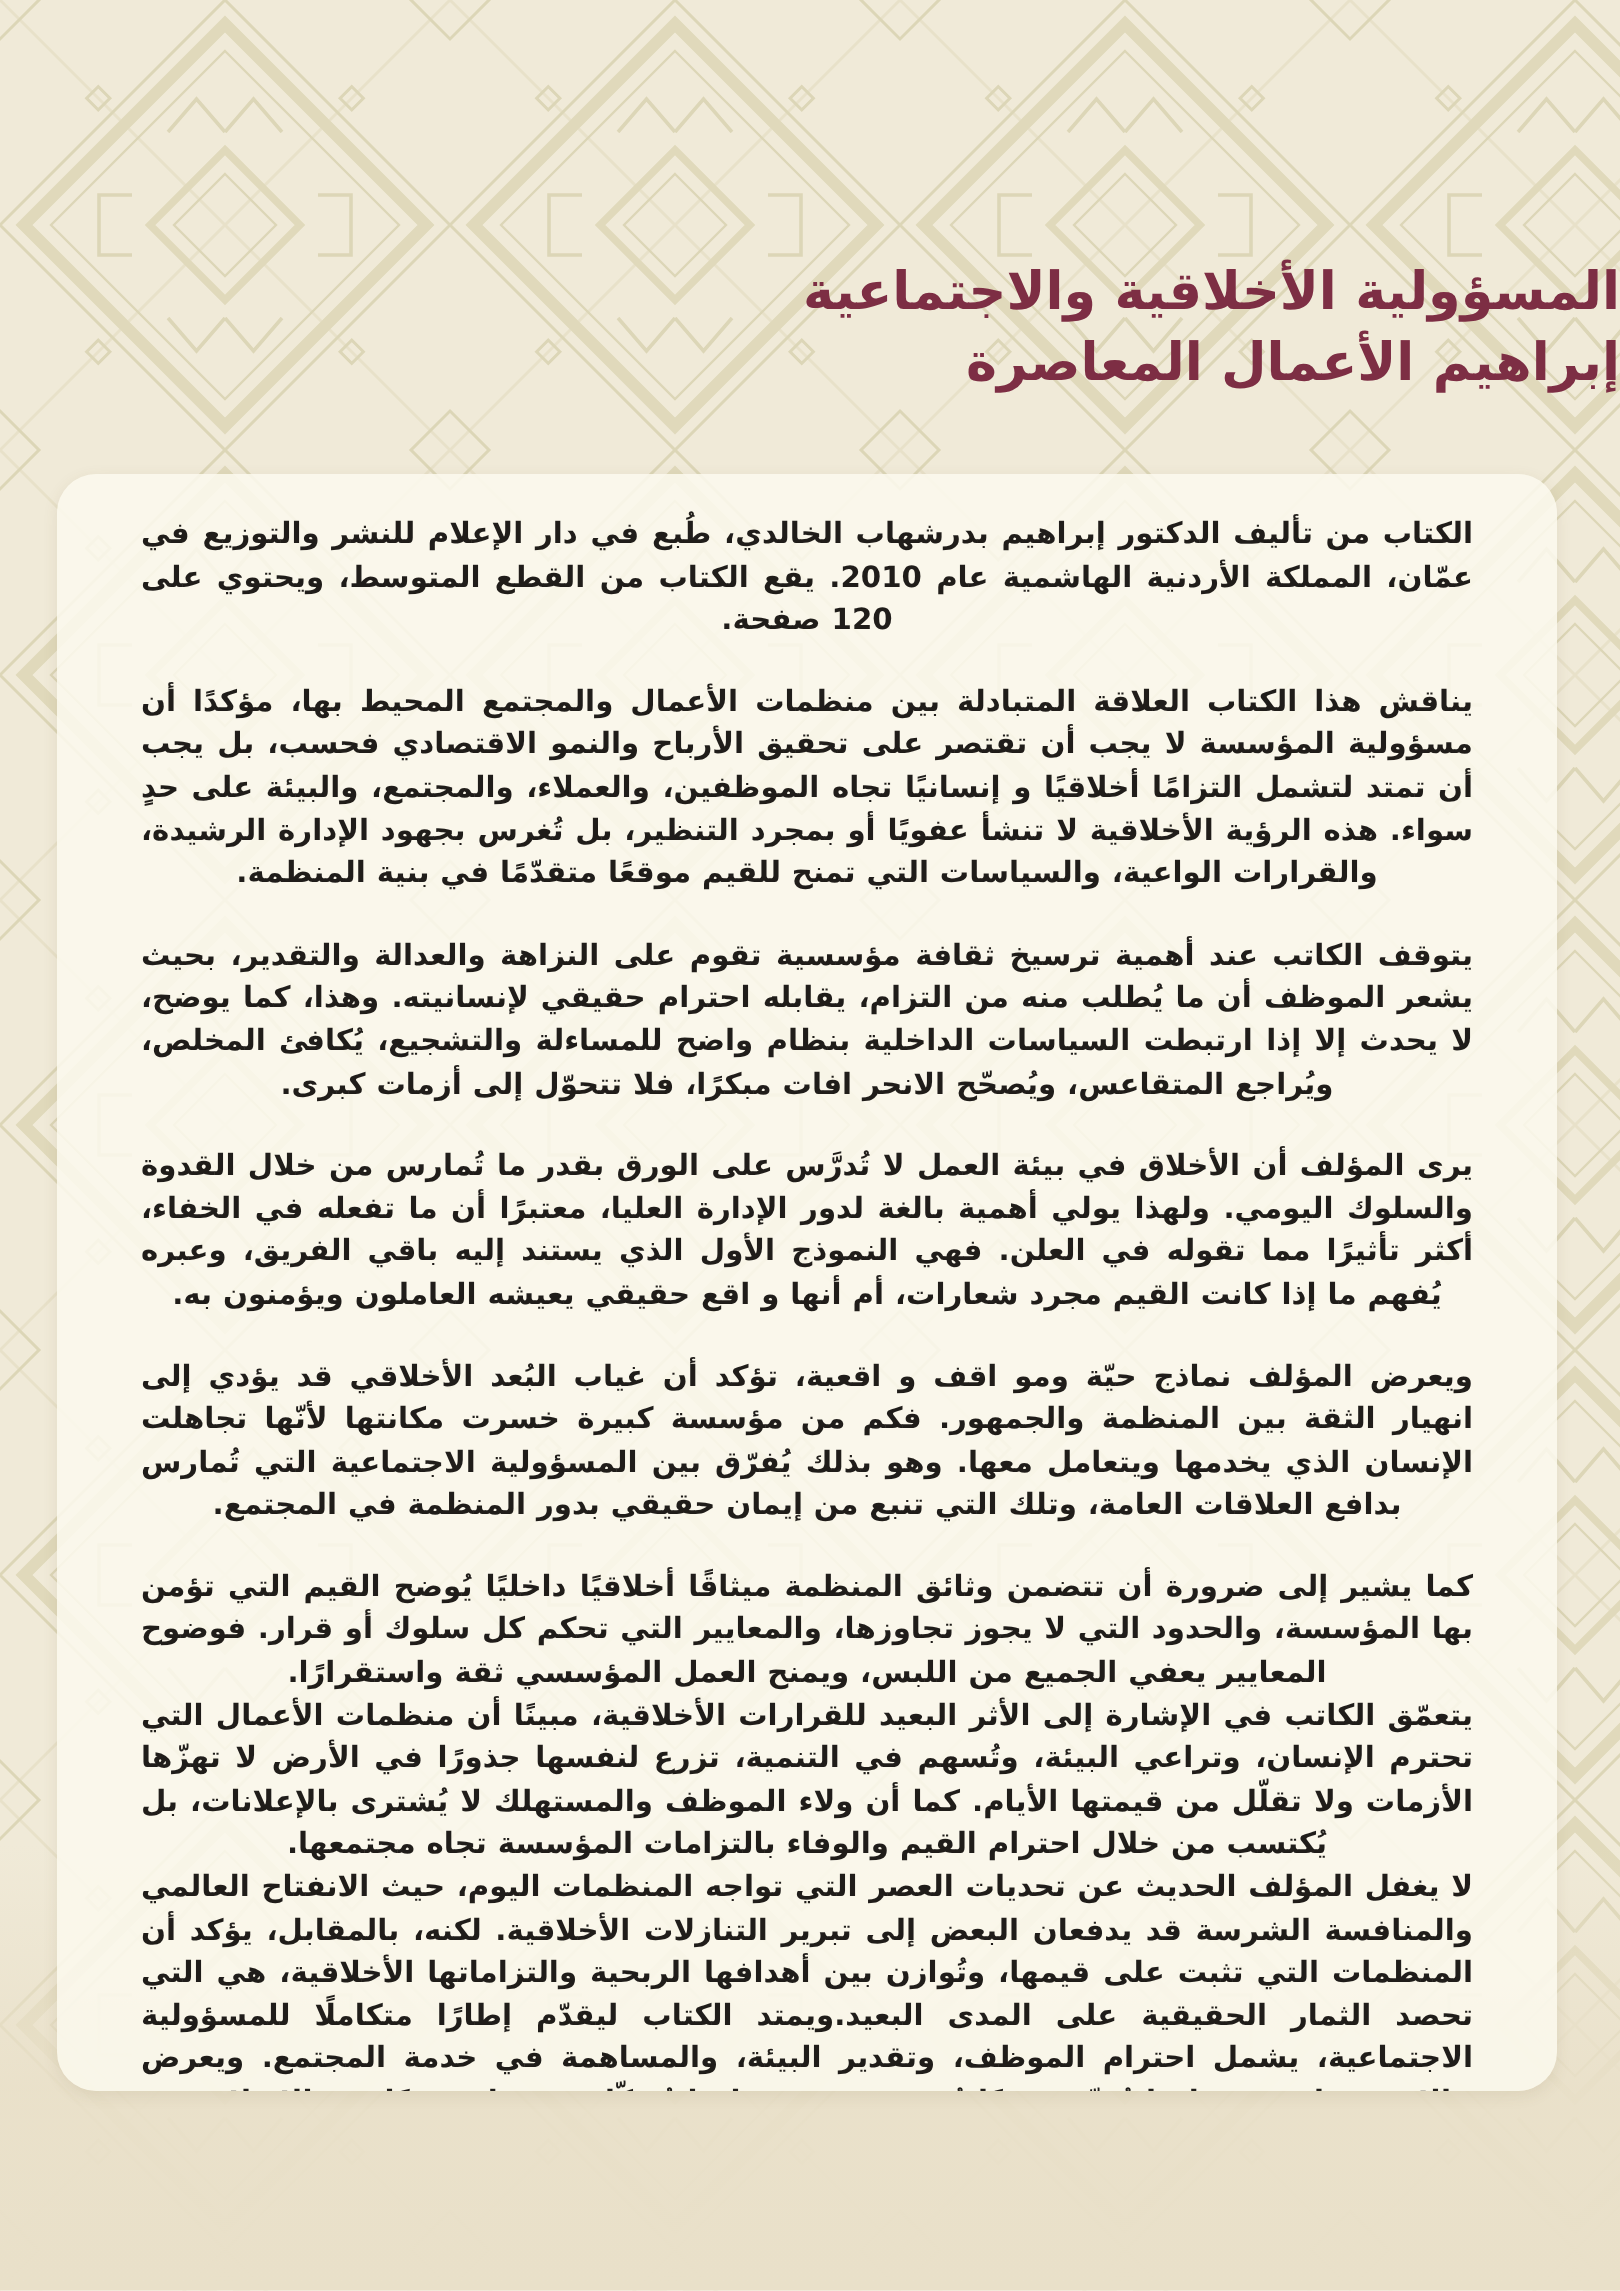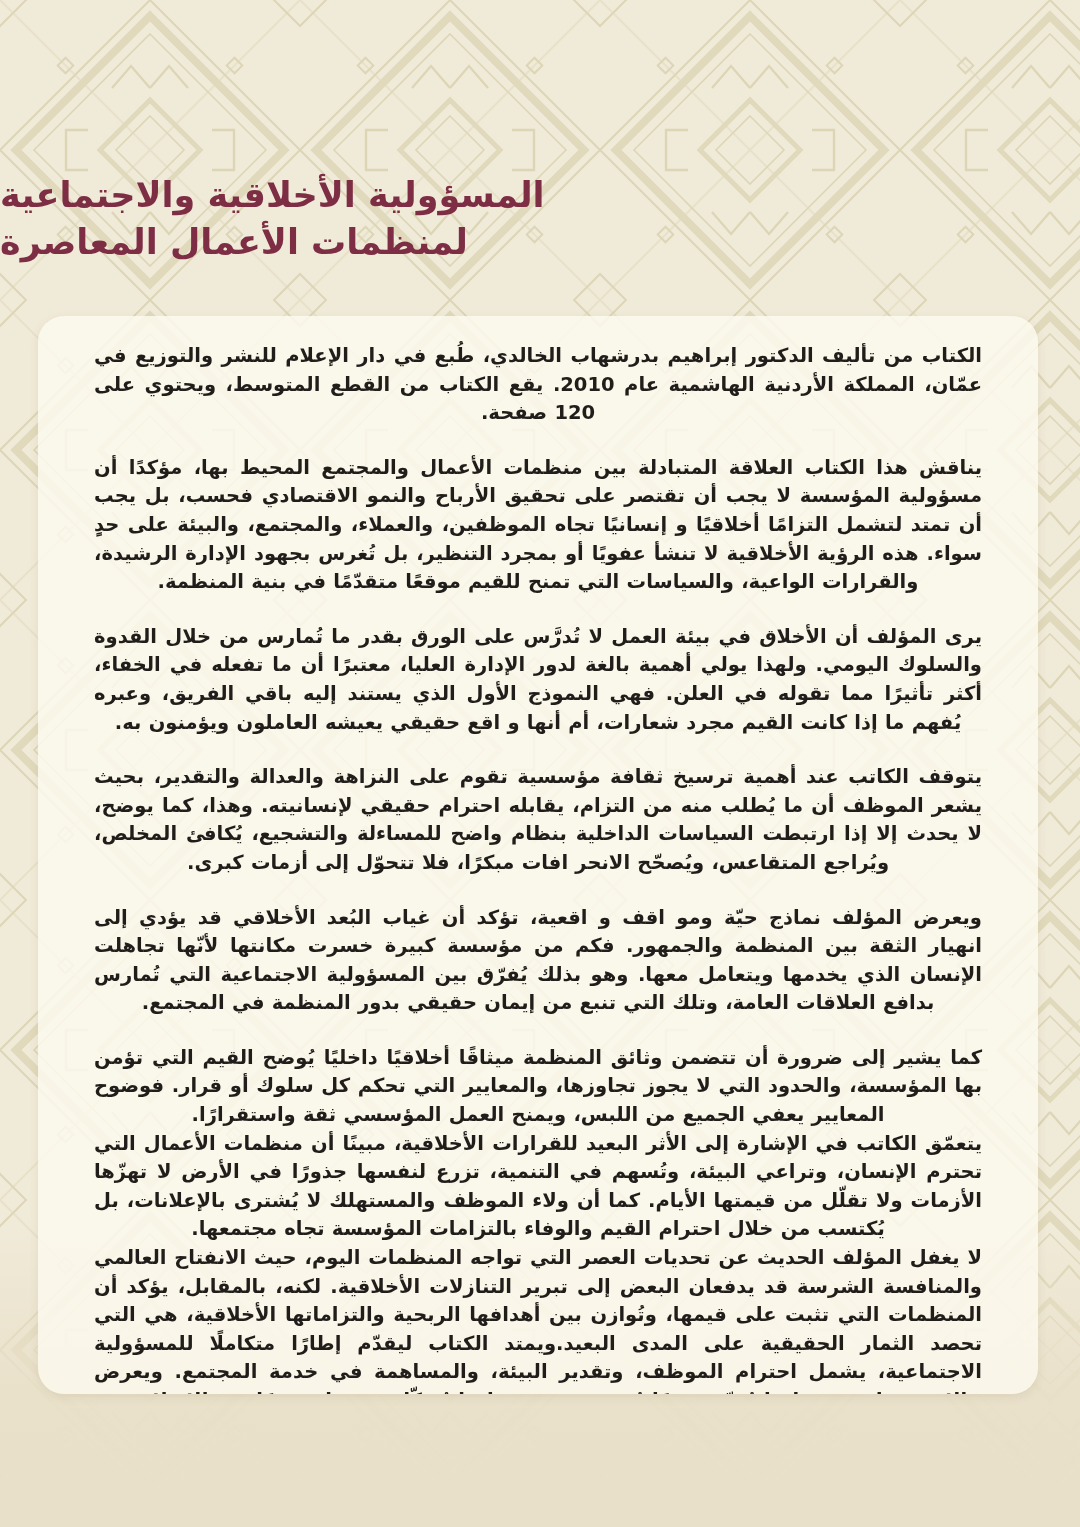--- a/index.html
+++ b/index.html
@@ -31,21 +31,21 @@
       rgba(233,224,201,0) 0%,
       rgba(233,224,201,0.92) 55%,
       #e9e0c9 100%);
   }
   .page-title {
     position: absolute;
     top: 172px;
     left: 0;
     width: 1080px;
     margin: 0;
-    text-align: left;
+    text-align: right;
     color: #7d2e44;
     font-size: 35px;
     font-weight: bold;
     line-height: 47px;
     letter-spacing: 0;
   }
   .page-title .title-line {
     display: block;
   }
   .content-card {
@@ -115,35 +115,35 @@
       </g>
     </pattern>
   </defs>
   <rect width="1080" height="1527" fill="url(#geo)"></rect>
 </svg>
 
 <div class="bottom-fade"></div>
 
 <h1 class="page-title">
   <span class="title-line">المسؤولية الأخلاقية والاجتماعية</span>
-  <span class="title-line">لمنظمات الأعمال المعاصرة</span>
+  <span class="title-line">إبراهيم الأعمال المعاصرة</span>
 </h1>
 
 <main class="content-card">
   <div class="paragraph-block">
     <p class="para">الكتاب من تأليف الدكتور إبراهيم بدرشهاب الخالدي، طُبع في دار الإعلام للنشر والتوزيع في عمّان، المملكة الأردنية الهاشمية عام 2010. يقع الكتاب من القطع المتوسط، ويحتوي على 120 صفحة.</p>
   </div>
   <div class="paragraph-block">
     <p class="para">يناقش هذا الكتاب العلاقة المتبادلة بين منظمات الأعمال والمجتمع المحيط بها، مؤكدًا أن مسؤولية المؤسسة لا يجب أن تقتصر على تحقيق الأرباح والنمو الاقتصادي فحسب، بل يجب أن تمتد لتشمل التزامًا أخلاقيًا و إنسانيًا تجاه الموظفين، والعملاء، والمجتمع، والبيئة على حدٍ سواء. هذه الرؤية الأخلاقية لا تنشأ عفويًا أو بمجرد التنظير، بل تُغرس بجهود الإدارة الرشيدة، والقرارات الواعية، والسياسات التي تمنح للقيم موقعًا متقدّمًا في بنية المنظمة.</p>
   </div>
   <div class="paragraph-block">
-    <p class="para">يرى المؤلف أن الأخلاق في بيئة العمل لا تُدرَّس على الورق بقدر ما تُمارس من خلال القدوة والسلوك اليومي. ولهذا يولي أهمية بالغة لدور الإدارة العليا، معتبرًا أن ما تفعله في الخفاء، أكثر تأثيرًا مما تقوله في العلن. فهي النموذج الأول الذي يستند إليه باقي الفريق، وعبره يُفهم ما إذا كانت القيم مجرد شعارات، أم أنها و اقع حقيقي يعيشه العاملون ويؤمنون به.</p>
+    <p class="para">يتوقف الكاتب عند أهمية ترسيخ ثقافة مؤسسية تقوم على النزاهة والعدالة والتقدير، بحيث يشعر الموظف أن ما يُطلب منه من التزام، يقابله احترام حقيقي لإنسانيته. وهذا، كما يوضح، لا يحدث إلا إذا ارتبطت السياسات الداخلية بنظام واضح للمساءلة والتشجيع، يُكافئ المخلص، ويُراجع المتقاعس، ويُصحّح الانحر افات مبكرًا، فلا تتحوّل إلى أزمات كبرى.</p>
   </div>
   <div class="paragraph-block">
-    <p class="para">يتوقف الكاتب عند أهمية ترسيخ ثقافة مؤسسية تقوم على النزاهة والعدالة والتقدير، بحيث يشعر الموظف أن ما يُطلب منه من التزام، يقابله احترام حقيقي لإنسانيته. وهذا، كما يوضح، لا يحدث إلا إذا ارتبطت السياسات الداخلية بنظام واضح للمساءلة والتشجيع، يُكافئ المخلص، ويُراجع المتقاعس، ويُصحّح الانحر افات مبكرًا، فلا تتحوّل إلى أزمات كبرى.</p>
+    <p class="para">يرى المؤلف أن الأخلاق في بيئة العمل لا تُدرَّس على الورق بقدر ما تُمارس من خلال القدوة والسلوك اليومي. ولهذا يولي أهمية بالغة لدور الإدارة العليا، معتبرًا أن ما تفعله في الخفاء، أكثر تأثيرًا مما تقوله في العلن. فهي النموذج الأول الذي يستند إليه باقي الفريق، وعبره يُفهم ما إذا كانت القيم مجرد شعارات، أم أنها و اقع حقيقي يعيشه العاملون ويؤمنون به.</p>
   </div>
   <div class="paragraph-block">
     <p class="para">ويعرض المؤلف نماذج حيّة ومو اقف و اقعية، تؤكد أن غياب البُعد الأخلاقي قد يؤدي إلى انهيار الثقة بين المنظمة والجمهور. فكم من مؤسسة كبيرة خسرت مكانتها لأنّها تجاهلت الإنسان الذي يخدمها ويتعامل معها. وهو بذلك يُفرّق بين المسؤولية الاجتماعية التي تُمارس بدافع العلاقات العامة، وتلك التي تنبع من إيمان حقيقي بدور المنظمة في المجتمع.</p>
   </div>
   <div class="paragraph-block">
     <p class="para">كما يشير إلى ضرورة أن تتضمن وثائق المنظمة ميثاقًا أخلاقيًا داخليًا يُوضح القيم التي تؤمن بها المؤسسة، والحدود التي لا يجوز تجاوزها، والمعايير التي تحكم كل سلوك أو قرار. فوضوح المعايير يعفي الجميع من اللبس، ويمنح العمل المؤسسي ثقة واستقرارًا.</p>
     <p class="para">يتعمّق الكاتب في الإشارة إلى الأثر البعيد للقرارات الأخلاقية، مبينًا أن منظمات الأعمال التي تحترم الإنسان، وتراعي البيئة، وتُسهم في التنمية، تزرع لنفسها جذورًا في الأرض لا تهزّها الأزمات ولا تقلّل من قيمتها الأيام. كما أن ولاء الموظف والمستهلك لا يُشترى بالإعلانات، بل يُكتسب من خلال احترام القيم والوفاء بالتزامات المؤسسة تجاه مجتمعها.</p>
     <p class="para">لا يغفل المؤلف الحديث عن تحديات العصر التي تواجه المنظمات اليوم، حيث الانفتاح العالمي والمنافسة الشرسة قد يدفعان البعض إلى تبرير التنازلات الأخلاقية. لكنه، بالمقابل، يؤكد أن المنظمات التي تثبت على قيمها، وتُوازن بين أهدافها الربحية والتزاماتها الأخلاقية، هي التي تحصد الثمار الحقيقية على المدى البعيد.ويمتد الكتاب ليقدّم إطارًا متكاملًا للمسؤولية الاجتماعية، يشمل احترام الموظف، وتقدير البيئة، والمساهمة في خدمة المجتمع. ويعرض حالات مختلفة، منها ما يُعدّ نموذجًا يُحتذى به، ومنها ما يُشكّل تحذيرًا صريحًا من الانزلاق في مسارات تُخالف ضمير المؤسسة ومبادئها.وفي الفصل الأخير، يؤكد الكاتب أن المسؤولية الأخلاقية ليست واجبًا يُؤدى تحت ضغط الرأي العام، ولا شعارًا يوضع في كتيب تعريفي، و إنما هي التزام أصيل، يجب أن يظهر أثره في تفاصيل العمل، وسلوك الأفراد، وقرارات القيادة. فحين تكون المنظمة صادقة مع نفسها، صادقة مع الآخرين، تُصبح لبنة قوية في بناء مستقبل عادل يليق بالإنسان والمجتمع.</p>
   </div>
 </main>

